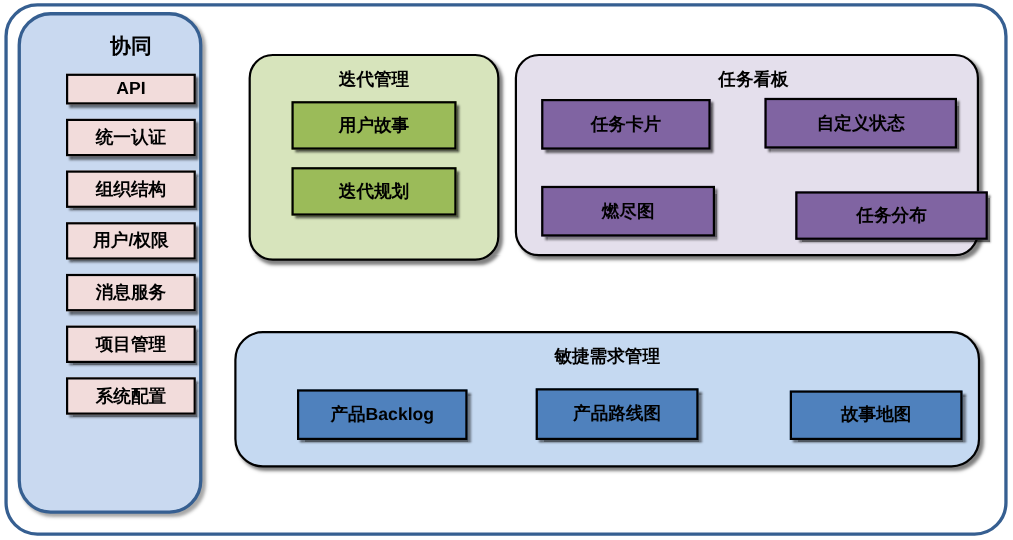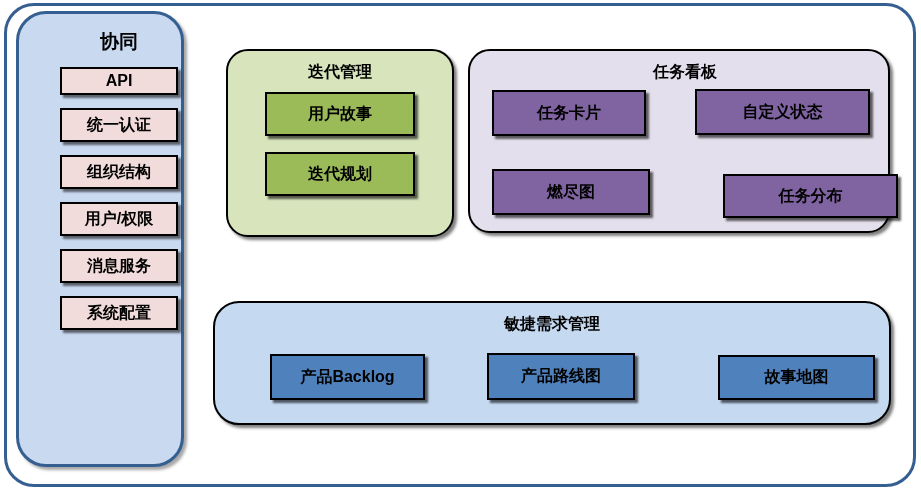--- a/index.html
+++ b/index.html
@@ -111,20 +111,21 @@
 <div class="frame"></div>
 
 <div class="sidebar">
   <div class="sidebar-title">协同</div>
   <div class="sidebar-list">
     <div class="sbox short">API</div>
     <div class="sbox">统一认证</div>
     <div class="sbox">组织结构</div>
     <div class="sbox">用户/权限</div>
     <div class="sbox">消息服务</div>
+    <div class="sbox">项目管理</div>
     <div class="sbox">系统配置</div>
   </div>
 </div>
 
 <div class="panel panel-iteration">
   <div class="panel-title">迭代管理</div>
   <div class="node" style="left:37px; top:41px; width:150px; height:44px;">用户故事</div>
   <div class="node" style="left:37px; top:101px; width:150px; height:44px;">迭代规划</div>
 </div>
 

